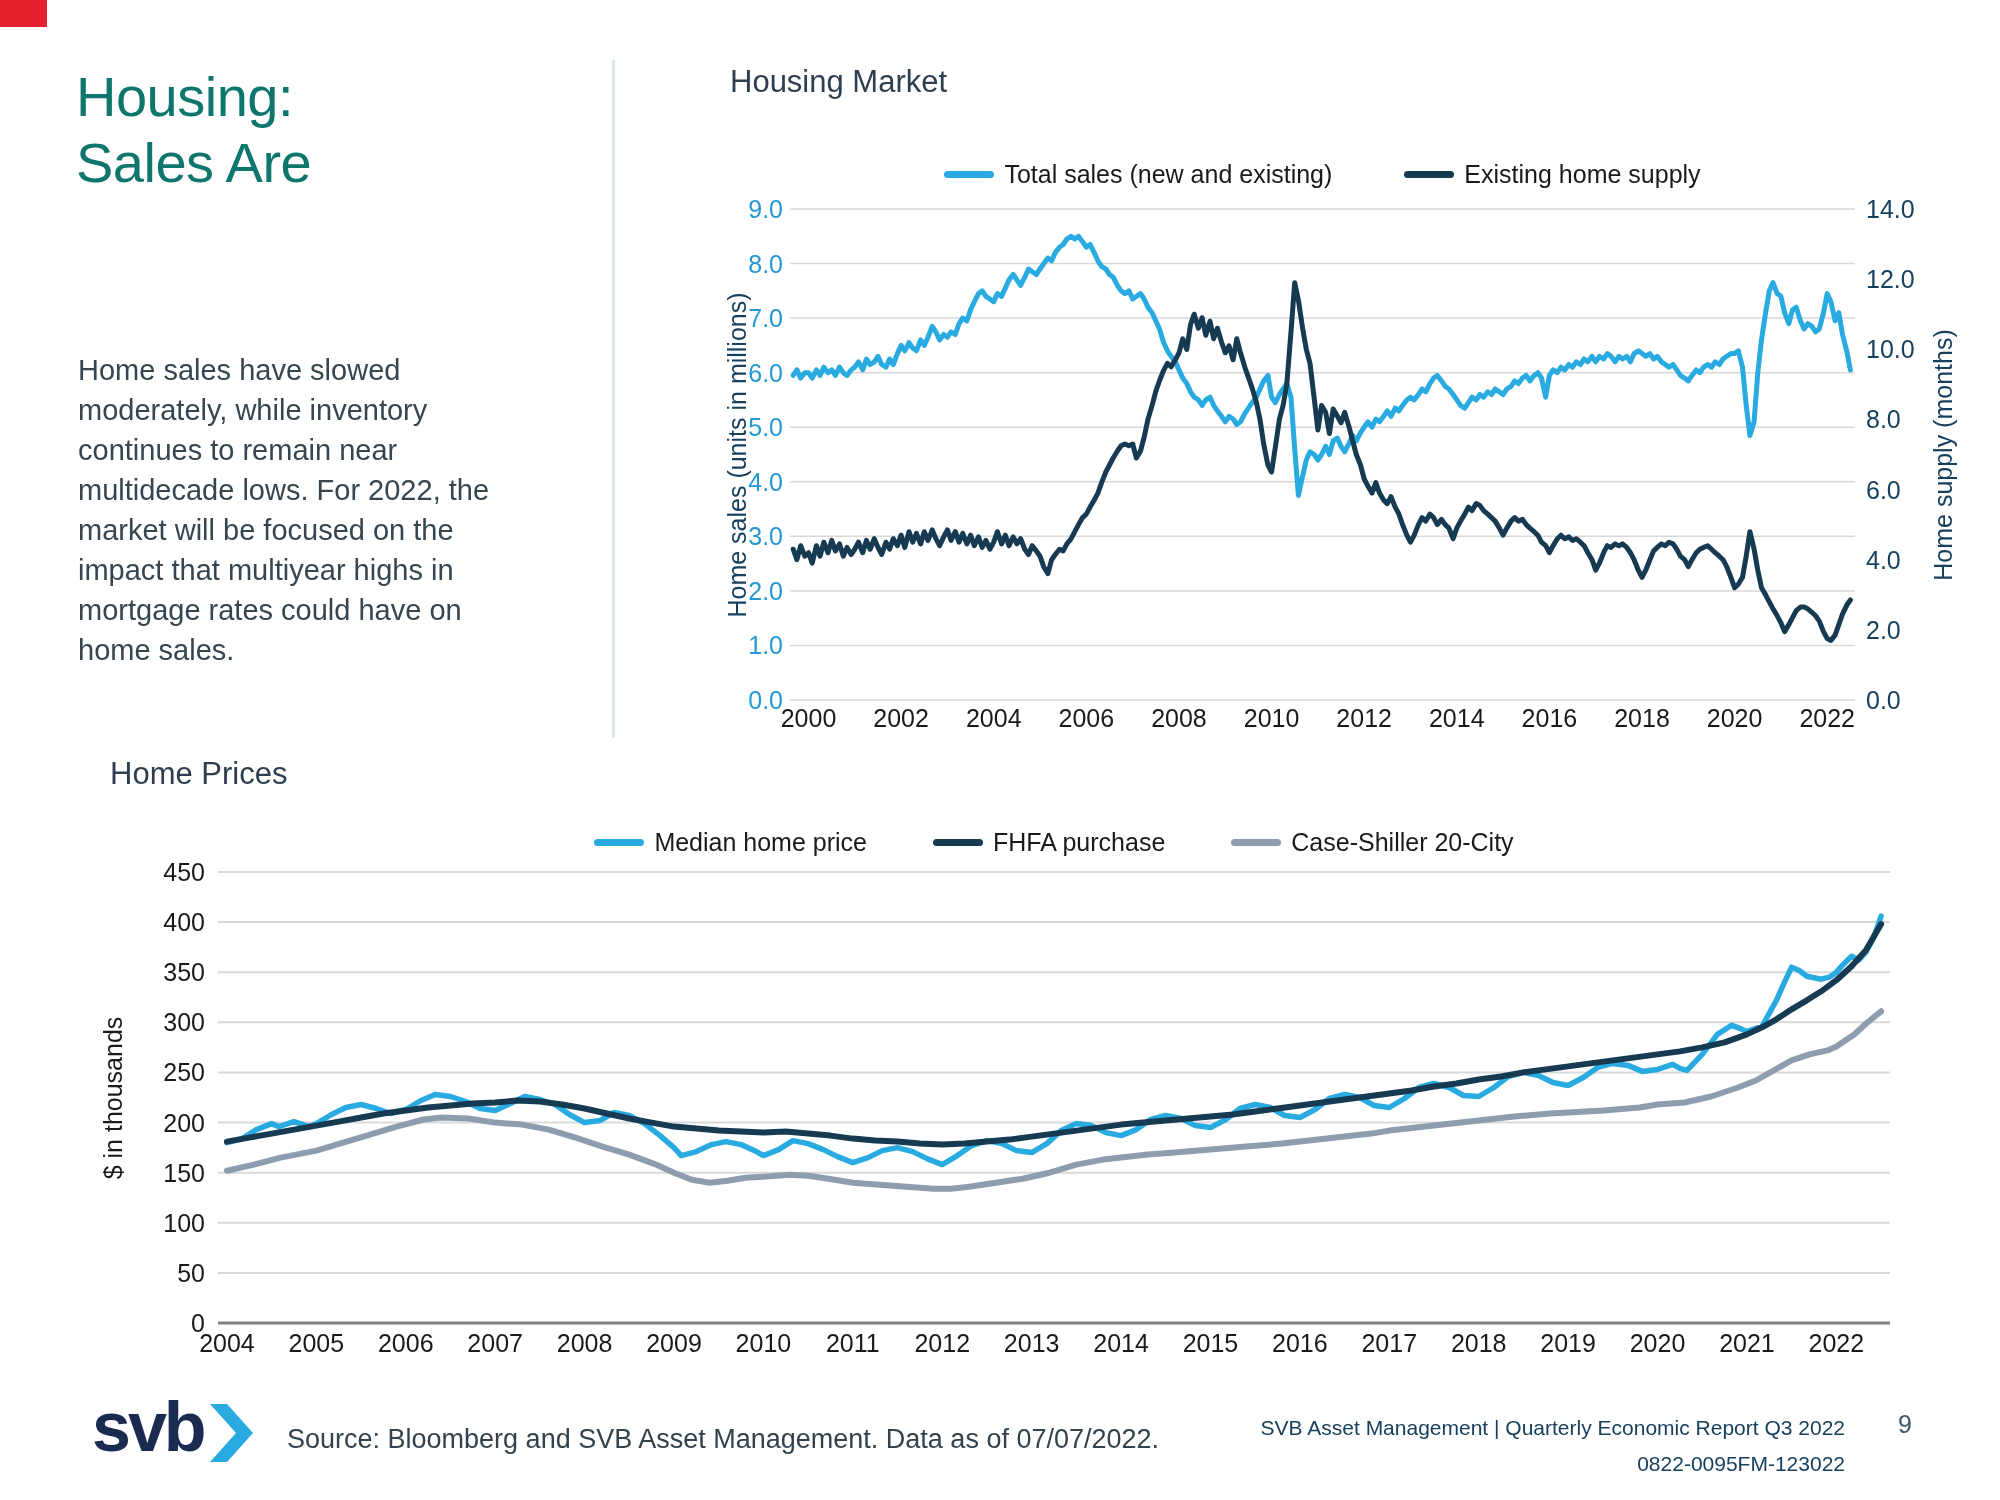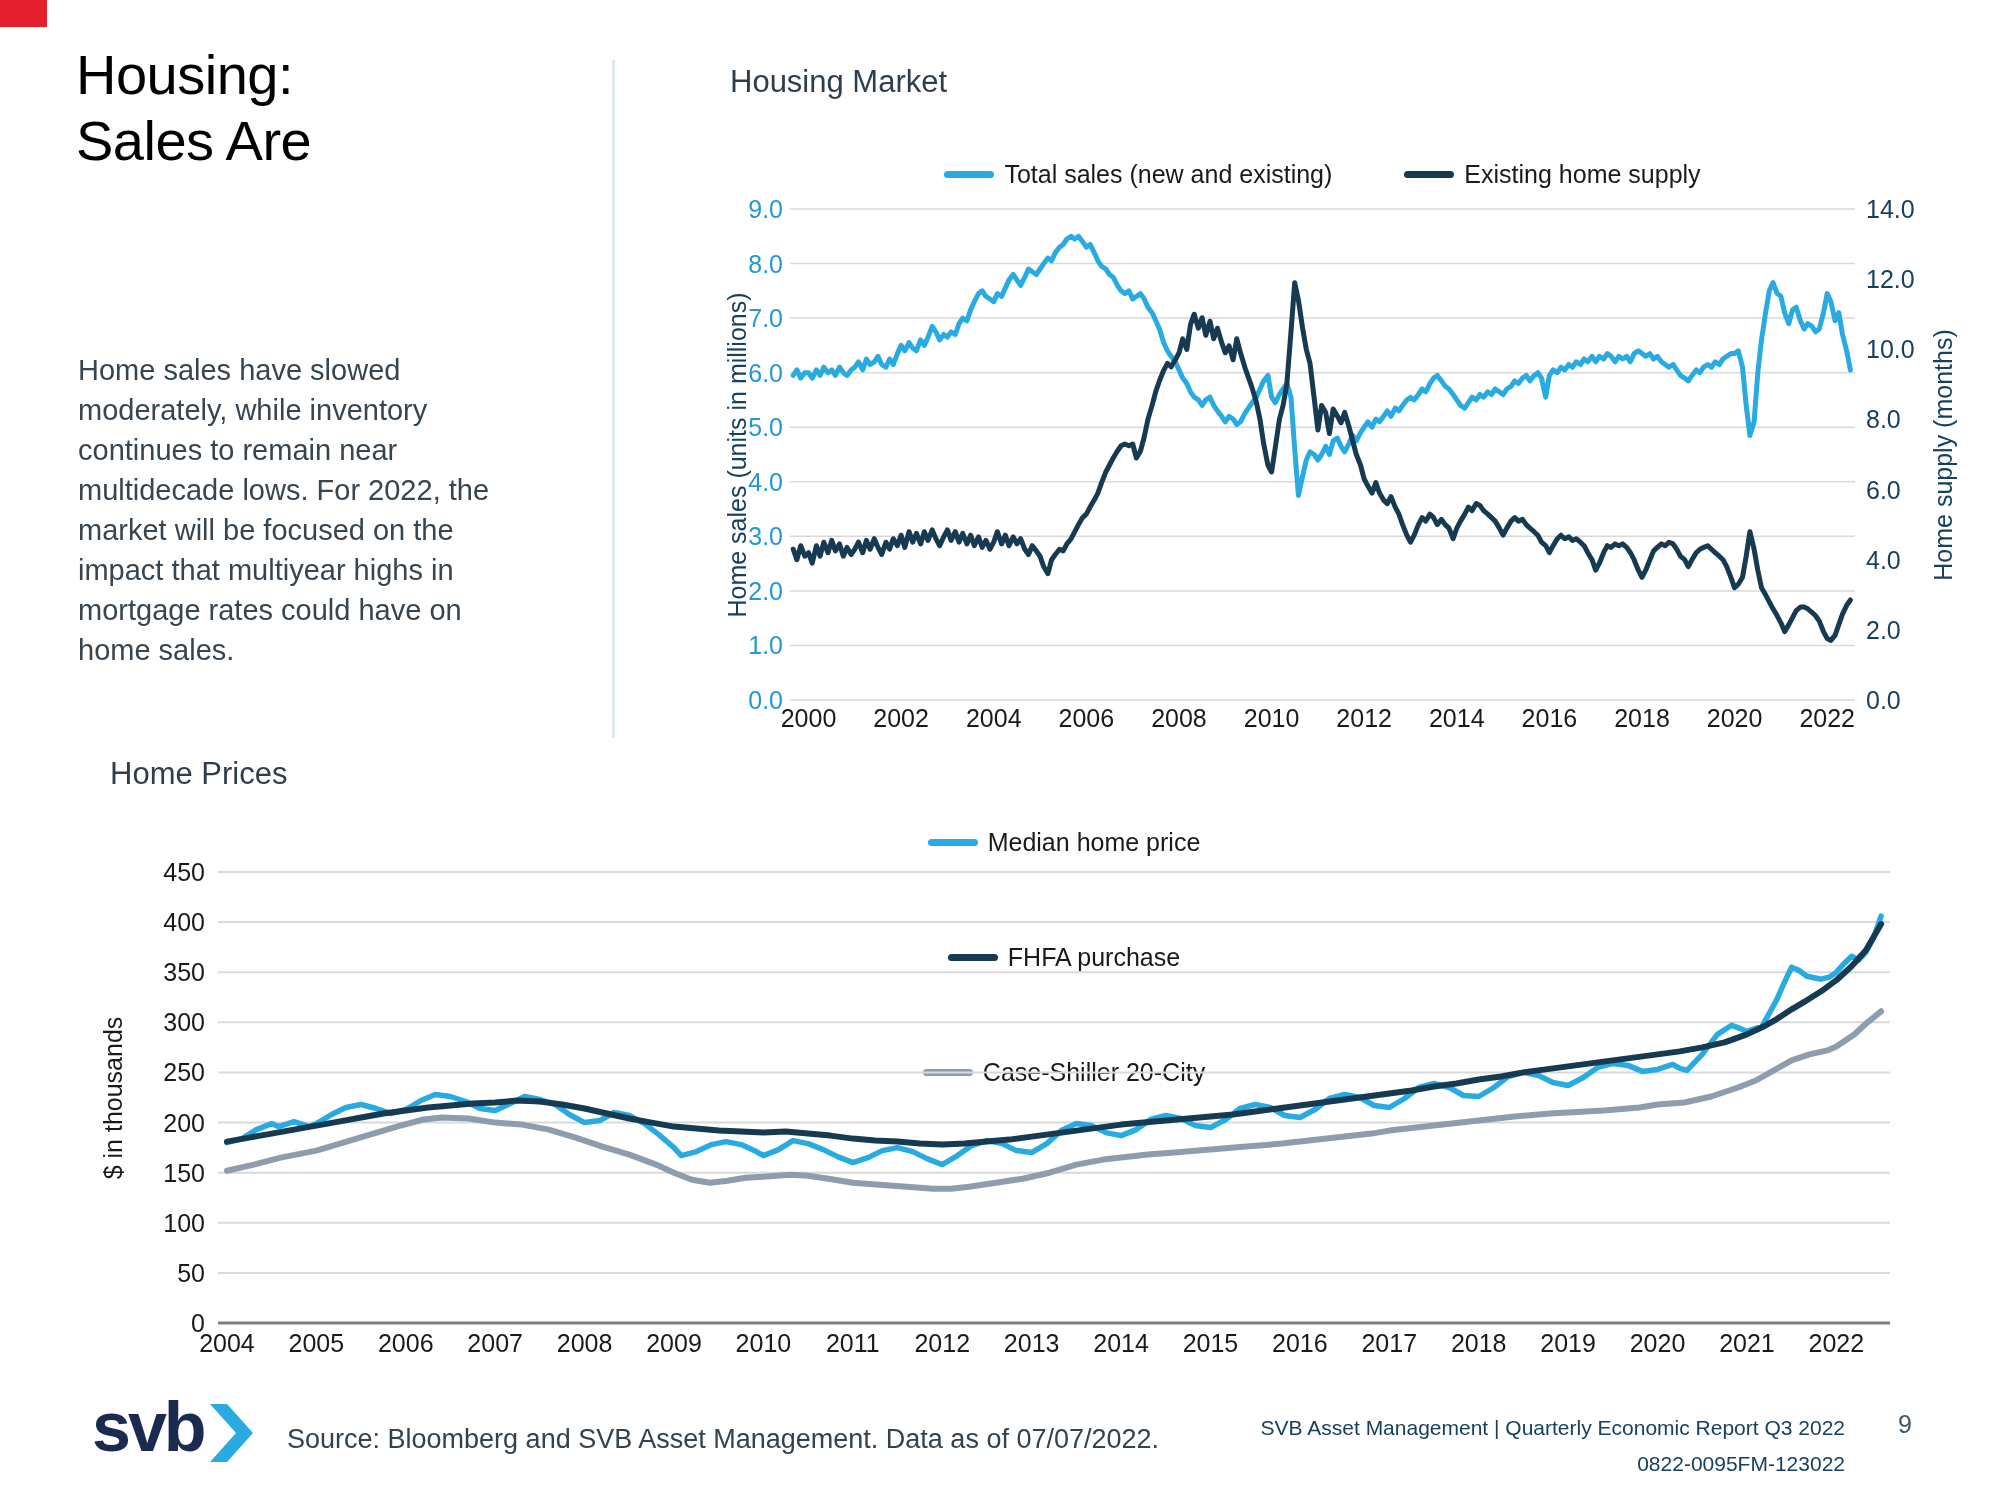--- a/index.html
+++ b/index.html
@@ -2,29 +2,29 @@
 <html><head>
 <meta charset="utf-8">
 <style>
   html,body{margin:0;padding:0;background:#e9e9e9;}
   .slide{
     position:relative;width:2000px;height:1500px;background:#ffffff;
     font-family:"Liberation Sans",sans-serif;overflow:hidden;
   }
   .abs{position:absolute;}
   .corner-artifact{left:0;top:0;width:47px;height:27px;background:#e5202e;}
-  .slide-title{left:76px;top:42px;color:#000000;font-size:56px;line-height:66px;font-weight:400;letter-spacing:-0.5px;}
+  .slide-title{left:76px;top:64px;color:#0f766e;font-size:56px;line-height:66px;font-weight:400;letter-spacing:-0.5px;}
   .slide-paragraph{left:78px;top:350px;width:458px;color:#36454f;font-size:29px;line-height:40px;font-weight:400;}
   .divider{left:612px;top:60px;width:3px;height:678px;background:#dce7ee;}
   .chart-heading{color:#2f3e4e;font-size:31px;font-weight:500;}
   #heading-housing-market{left:730px;top:64px;}
   #heading-home-prices{left:110px;top:756px;}
   .legend{display:flex;justify-content:center;align-items:center;text-align:center;}
   #legend-top{left:790px;top:160px;width:1065px;gap:72px;}
-  #legend-bottom{left:228px;top:828px;width:1672px;gap:86px;flex-direction:column;}
+  #legend-bottom{left:218px;top:828px;width:1672px;gap:66px;}
   .legend-item{display:flex;align-items:center;gap:10px;}
   .legend-swatch{width:50px;height:7px;border-radius:4px;display:inline-block;}
   .legend-label{color:#1a1a1a;font-size:25px;}
   svg text{font-family:"Liberation Sans",sans-serif;}
   .footer-logo{left:92px;top:1392px;display:flex;align-items:center;}
   .logo-text{color:#1b2b50;font-size:70px;font-weight:700;letter-spacing:-3px;line-height:70px;}
   .logo-chevron{margin-left:6px;margin-top:12px;}
   .footer-source{left:287px;top:1424px;color:#33424d;font-size:27px;}
   .footer-right{right:155px;top:1410px;text-align:right;color:#16405e;font-size:21px;line-height:36px;}
   .footer-page{left:1898px;top:1410px;color:#3e5668;font-size:25px;}

